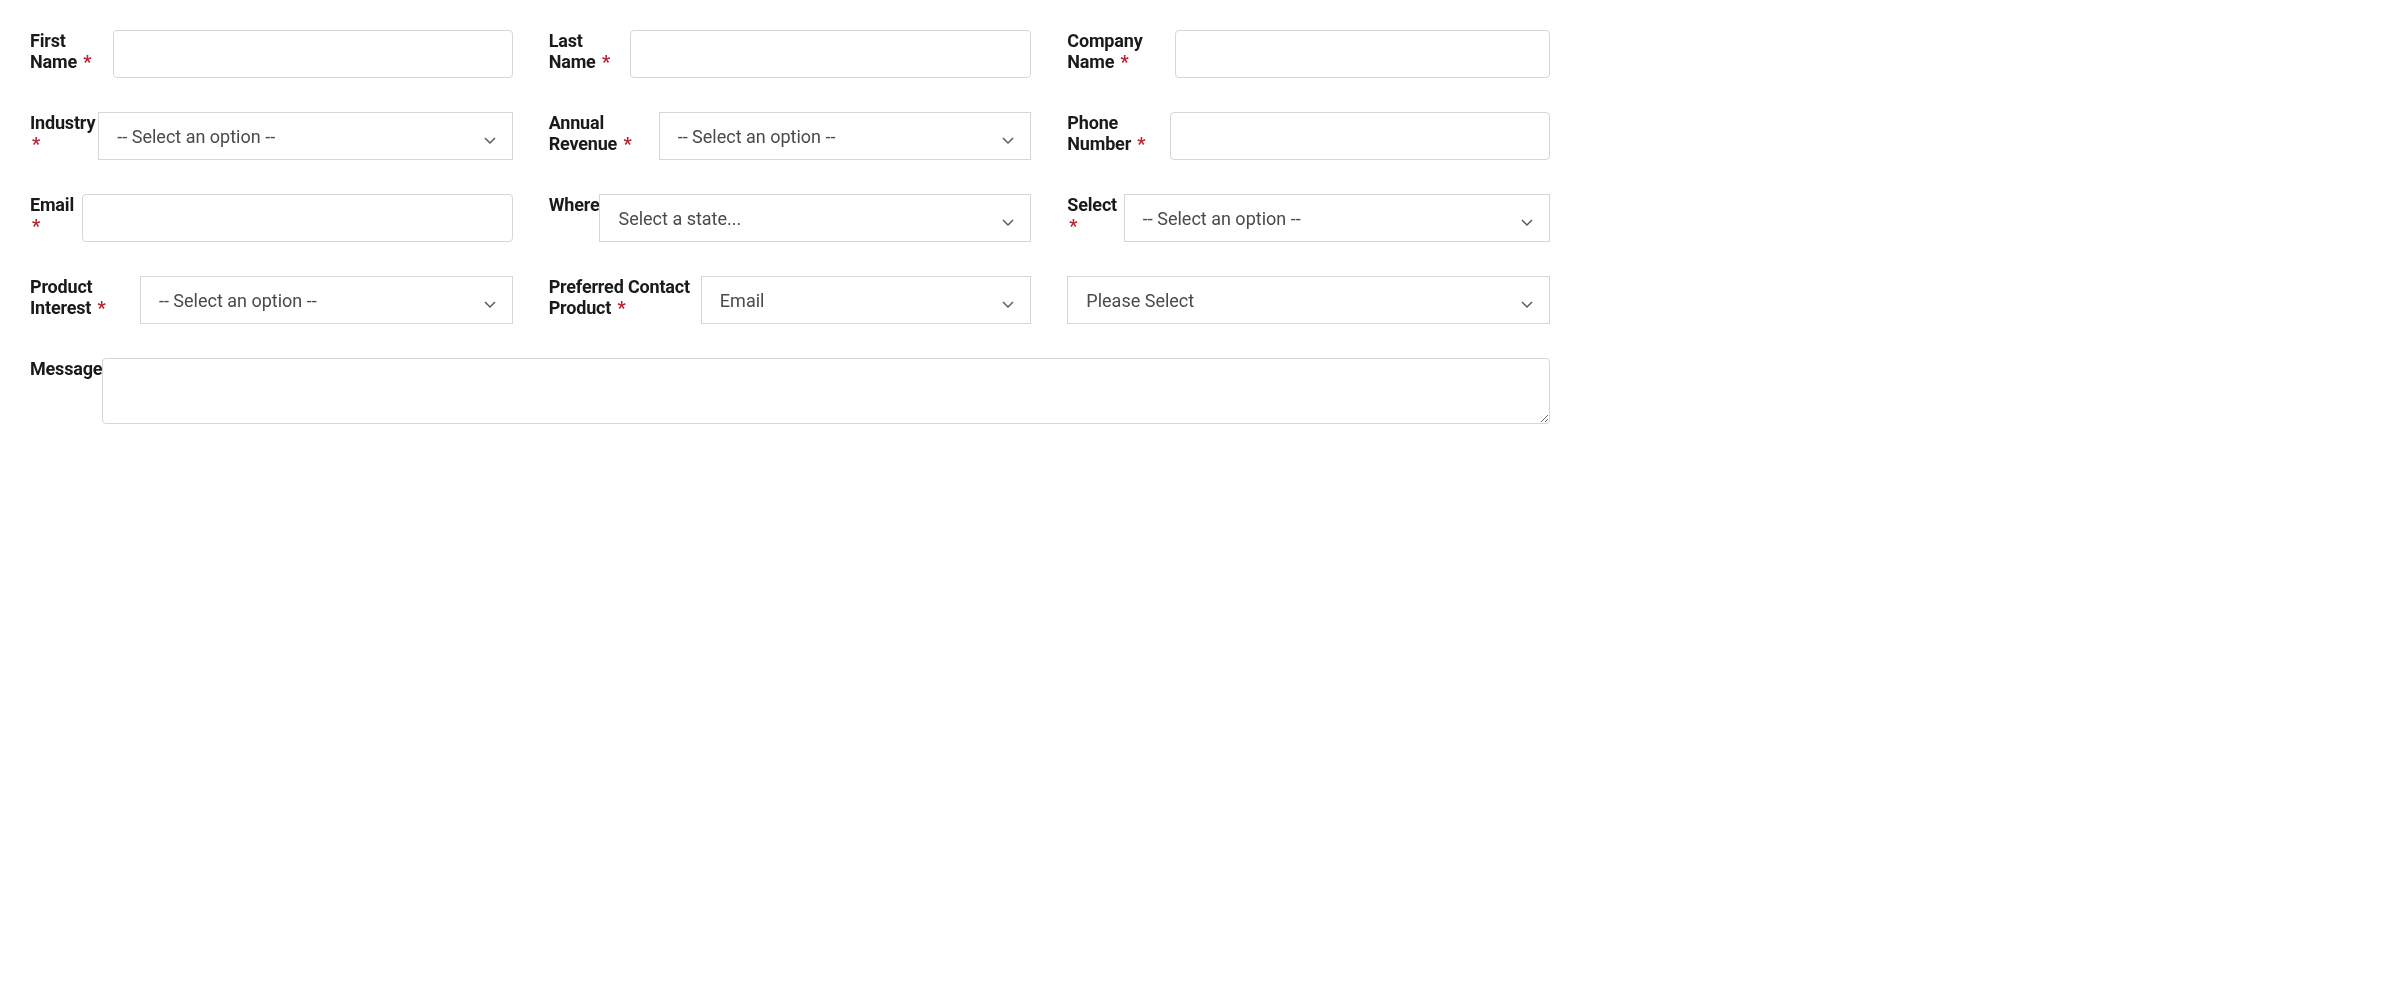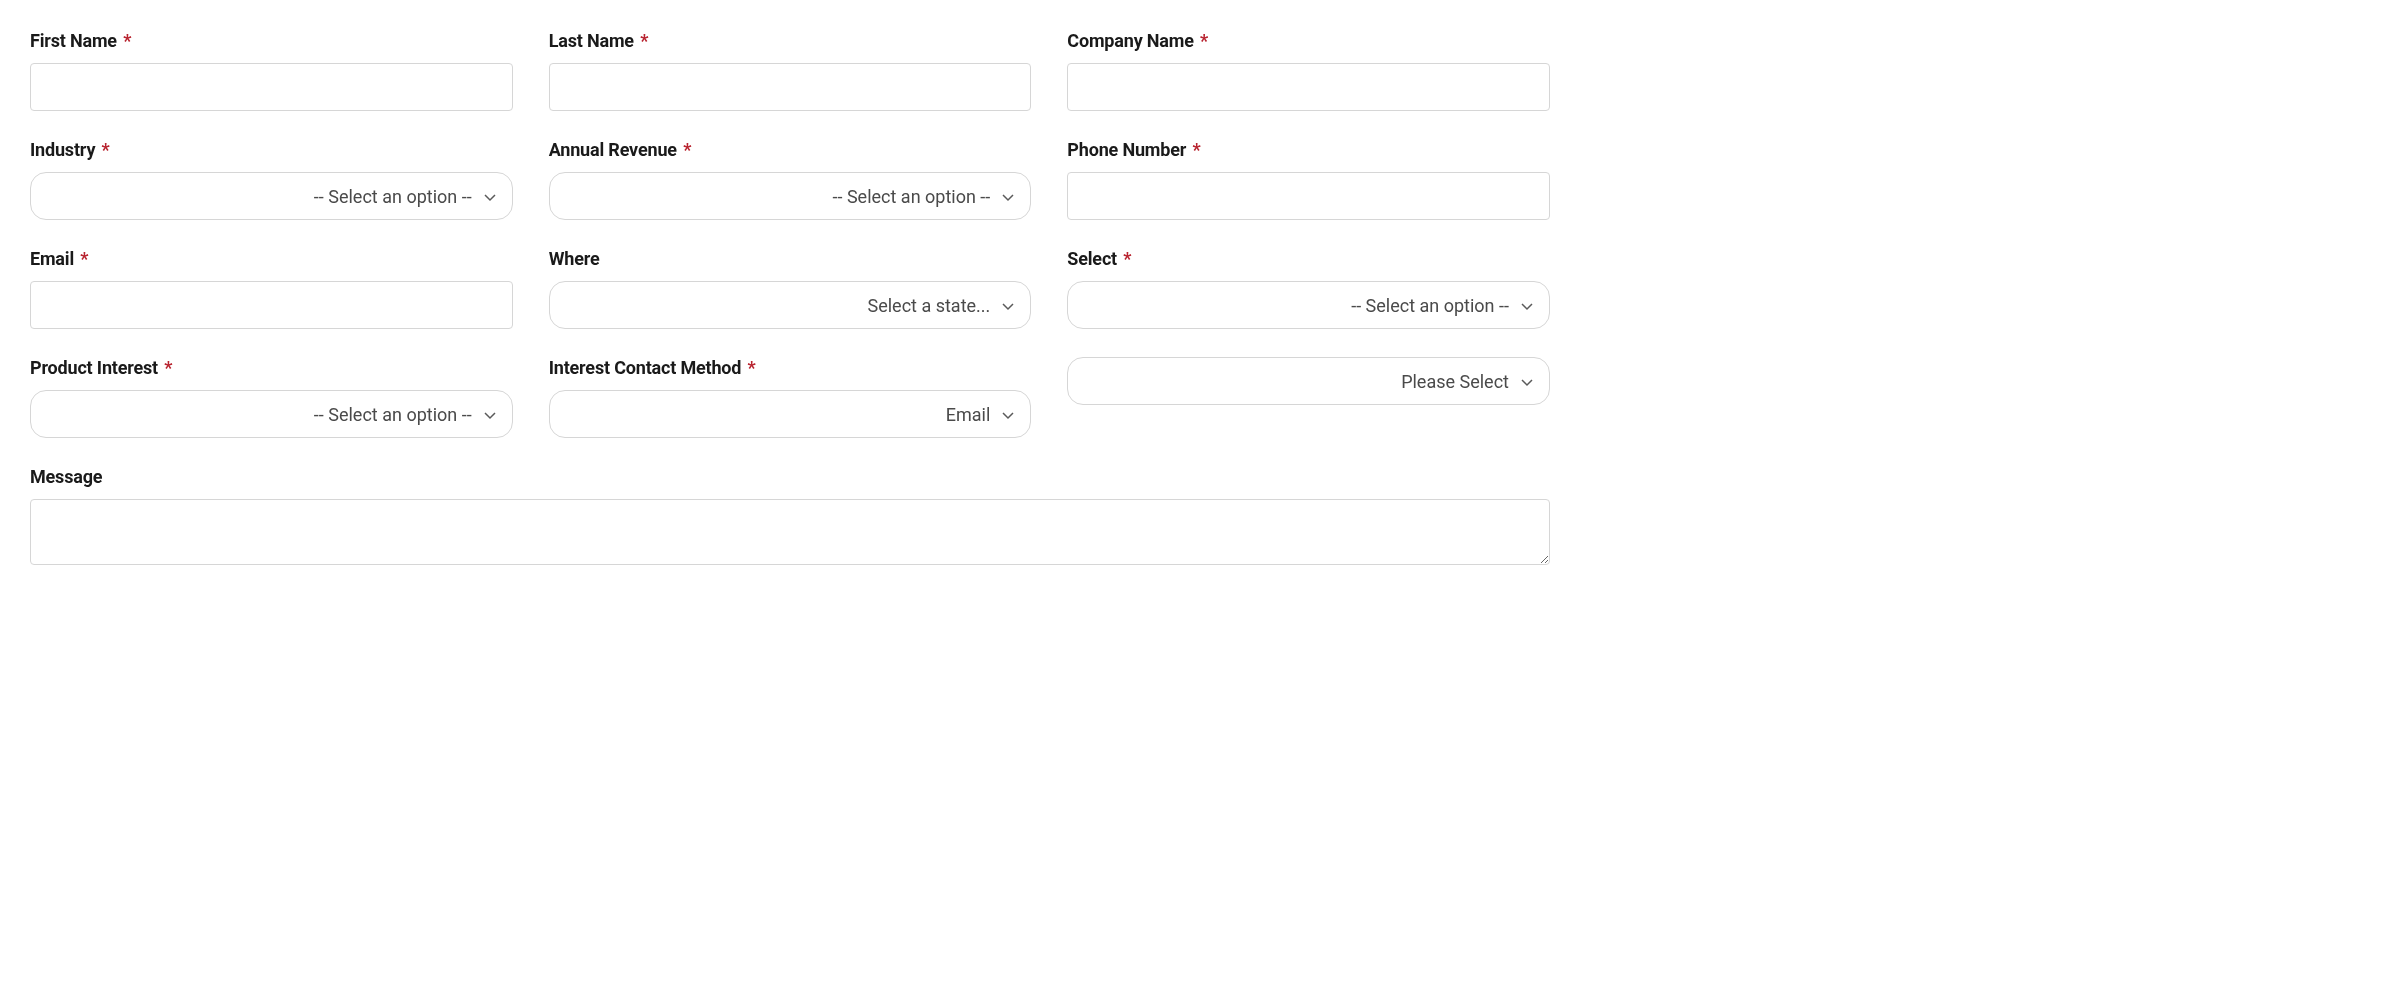--- a/index.html
+++ b/index.html
@@ -13,21 +13,21 @@
       padding: 30px;
     }
     .form-grid {
       display: grid;
       grid-template-columns: repeat(3, 1fr);
       gap: 28px 36px;
       max-width: 1520px;
     }
     .form-field {
       display: flex;
-      flex-direction: column;
+      flex-direction: row;
     }
     .form-field.full-width {
       grid-column: 1 / -1;
       justify-content: flex-end;
     }
     .field-label {
       font-weight: 700;
       font-size: 18px;
       color: #1a1a1a;
       margin-bottom: 12px;
@@ -50,31 +50,30 @@
       background: #fff;
     }
     .select-wrapper {
       position: relative;
       width: 100%;
     }
     .select-input {
       width: 100%;
       height: 48px;
       border: 1px solid #d6d6d6;
-      border-radius: 16px;
+      border-radius: 0;
       padding: 0 40px 0 18px;
       font-size: 18px;
       font-family: inherit;
       color: #4a4a4a;
       background: #fff;
       appearance: none;
       -webkit-appearance: none;
       -moz-appearance: none;
       cursor: pointer;
-      text-align: right;
     }
     .chevron-icon {
       position: absolute;
       right: 16px;
       top: 50%;
       transform: translateY(-50%);
       pointer-events: none;
       width: 14px;
       height: 14px;
     }
@@ -222,21 +221,21 @@
       <span class="chevron-icon">
         <svg viewBox="0 0 14 14">
             <polyline points="2,5 7,10 12,5"></polyline>
           </svg>
       </span>
     </div>
   </div>
 
   <div class="form-field">
     <label class="field-label">
-      <span>Interest Contact Method</span>
+      <span>Preferred Contact Product</span>
       <span class="required-asterisk">*</span>
     </label>
     <div class="select-wrapper">
       <select class="select-input">
         <option>Email</option>
       </select>
       <span class="chevron-icon">
         <svg viewBox="0 0 14 14">
             <polyline points="2,5 7,10 12,5"></polyline>
           </svg>

